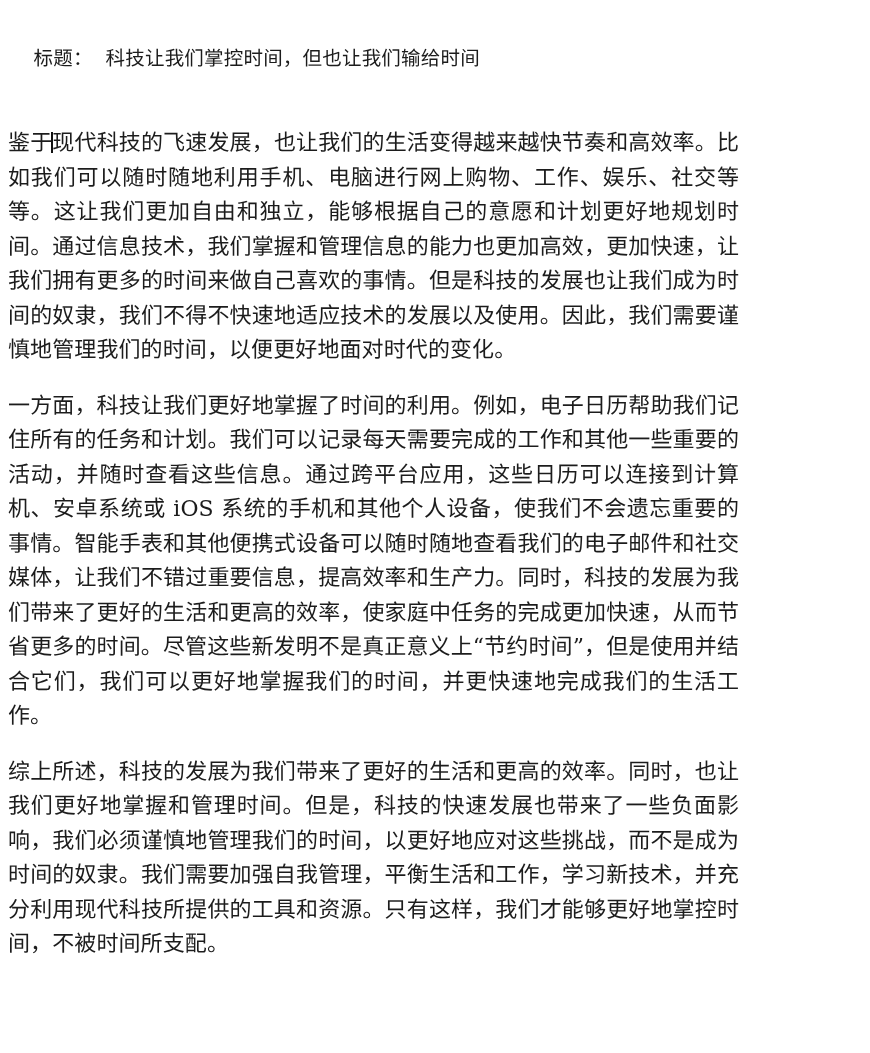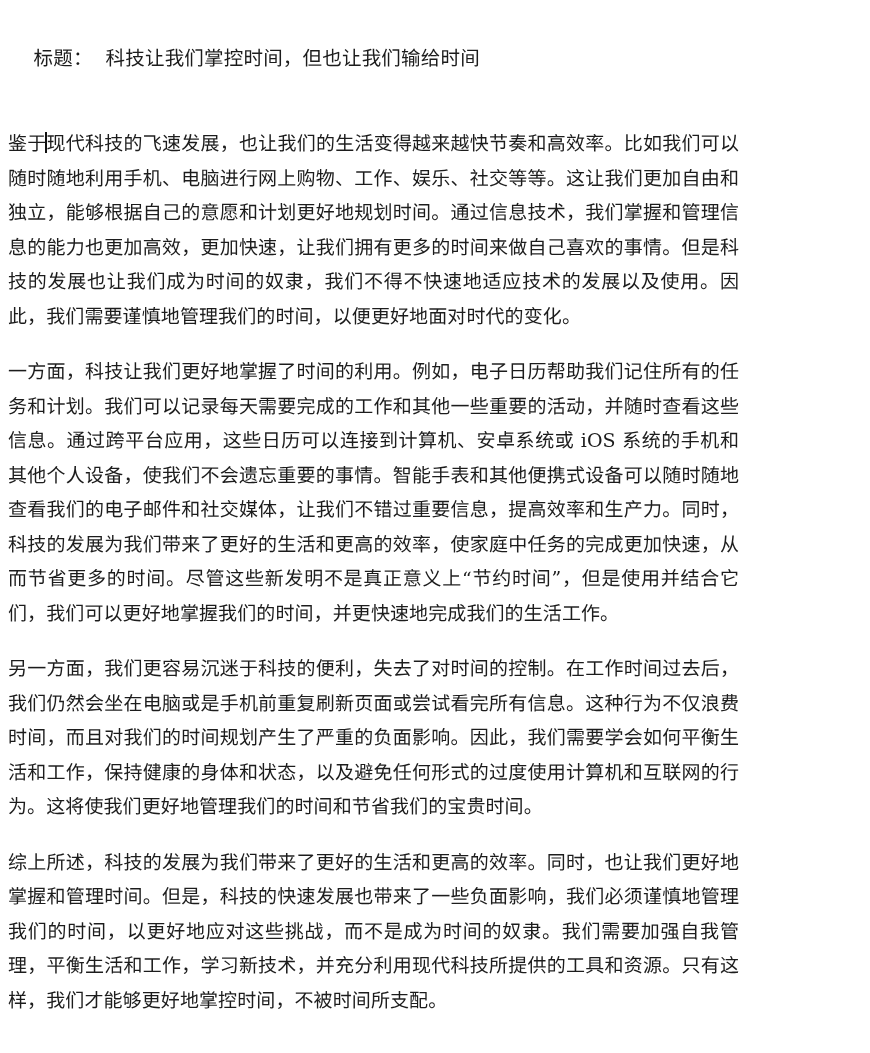--- a/index.html
+++ b/index.html
@@ -29,21 +29,21 @@
     white-space: pre;
     letter-spacing: 0.2px;
   }
   .doc-title .title-label {
     display: inline;
   }
   .doc-title .title-text {
     display: inline;
   }
   .para {
-    font-size: 19px;
+    font-size: 22px;
     line-height: 34.5px;
     margin: 0 0 21px 0;
     text-align: justify;
     text-justify: inter-character;
     text-align-last: left;
     letter-spacing: 0.1px;
     word-break: break-all;
     position: relative;
   }
   .para:last-child {
@@ -65,18 +65,17 @@
 <div class="page">
 
   <div class="doc-title">
     <span class="title-label">标题：</span><span class="title-gap">  </span><span class="title-text">科技让我们掌控时间，但也让我们输给时间</span>
   </div>
 
   <p class="para"><span>鉴于</span><span class="caret"></span><span>现代科技的飞速发展，也让我们的生活变得越来越快节奏和高效率。比如我们可以随时随地利用手机、电脑进行网上购物、工作、娱乐、社交等等。这让我们更加自由和独立，能够根据自己的意愿和计划更好地规划时间。通过信息技术，我们掌握和管理信息的能力也更加高效，更加快速，让我们拥有更多的时间来做自己喜欢的事情。但是科技的发展也让我们成为时间的奴隶，我们不得不快速地适应技术的发展以及使用。因此，我们需要谨慎地管理我们的时间，以便更好地面对时代的变化。</span></p>
 
   <p class="para">一方面，科技让我们更好地掌握了时间的利用。例如，电子日历帮助我们记住所有的任务和计划。我们可以记录每天需要完成的工作和其他一些重要的活动，并随时查看这些信息。通过跨平台应用，这些日历可以连接到计算机、安卓系统或 iOS 系统的手机和其他个人设备，使我们不会遗忘重要的事情。智能手表和其他便携式设备可以随时随地查看我们的电子邮件和社交媒体，让我们不错过重要信息，提高效率和生产力。同时，科技的发展为我们带来了更好的生活和更高的效率，使家庭中任务的完成更加快速，从而节省更多的时间。尽管这些新发明不是真正意义上“节约时间”，但是使用并结合它们，我们可以更好地掌握我们的时间，并更快速地完成我们的生活工作。</p>
 
-  <p class="para">另一方面，我们更容易沉迷于科技的便利，失去了对时间的控制。在工作时间过去后，我们仍然会坐在电脑或是手机前重复刷新页面或尝试看完所有信息。这种行为不仅浪费时间，而且对我们的时间规划产生了严重的负面影响。因此，我们需要学会如何平衡生活和工作，保持健康的身体和状态，以及避免任何形式的过度使用计算机和互联网的行为。这将使我们更好地管理我们的时间和节省我们的宝贵时间。</p>
 
 
   <p class="para">综上所述，科技的发展为我们带来了更好的生活和更高的效率。同时，也让我们更好地掌握和管理时间。但是，科技的快速发展也带来了一些负面影响，我们必须谨慎地管理我们的时间，以更好地应对这些挑战，而不是成为时间的奴隶。我们需要加强自我管理，平衡生活和工作，学习新技术，并充分利用现代科技所提供的工具和资源。只有这样，我们才能够更好地掌控时间，不被时间所支配。</p>
 
 </div>
 
 </body></html>

